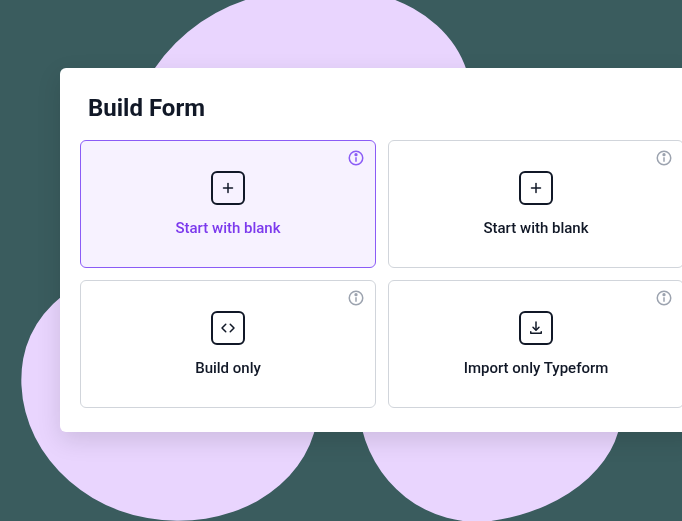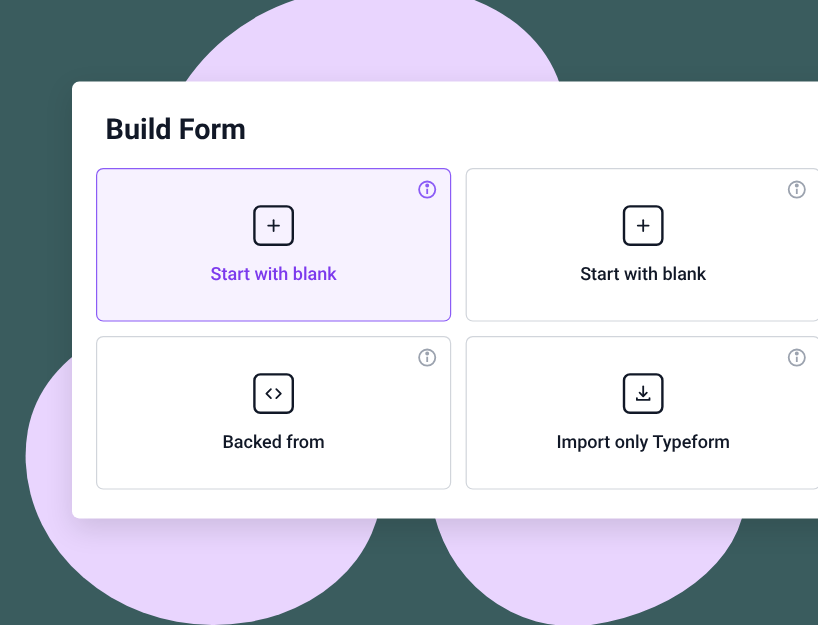--- a/index.html
+++ b/index.html
@@ -139,21 +139,21 @@
           <line x1="12" y1="11" x2="12" y2="17"></line>
           <circle class="dot" cx="12" cy="7.5" r="1.2" stroke="none"></circle>
         </svg>
       </span>
       <span class="iconbox">
         <svg viewBox="0 0 24 24" width="18" height="18" fill="none" stroke="#111827" stroke-width="2" stroke-linecap="round" stroke-linejoin="round">
           <polyline points="9 7 4 12 9 17"></polyline>
           <polyline points="15 7 20 12 15 17"></polyline>
         </svg>
       </span>
-      <span class="card-label">Backed from</span>
+      <span class="card-label">Build only</span>
     </div>
 
     <div class="card">
       <span class="info">
         <svg class="info-icon" viewBox="0 0 24 24" width="18" height="18" fill="none" stroke-width="2">
           <circle cx="12" cy="12" r="9"></circle>
           <line x1="12" y1="11" x2="12" y2="17"></line>
           <circle class="dot" cx="12" cy="7.5" r="1.2" stroke="none"></circle>
         </svg>
       </span>

